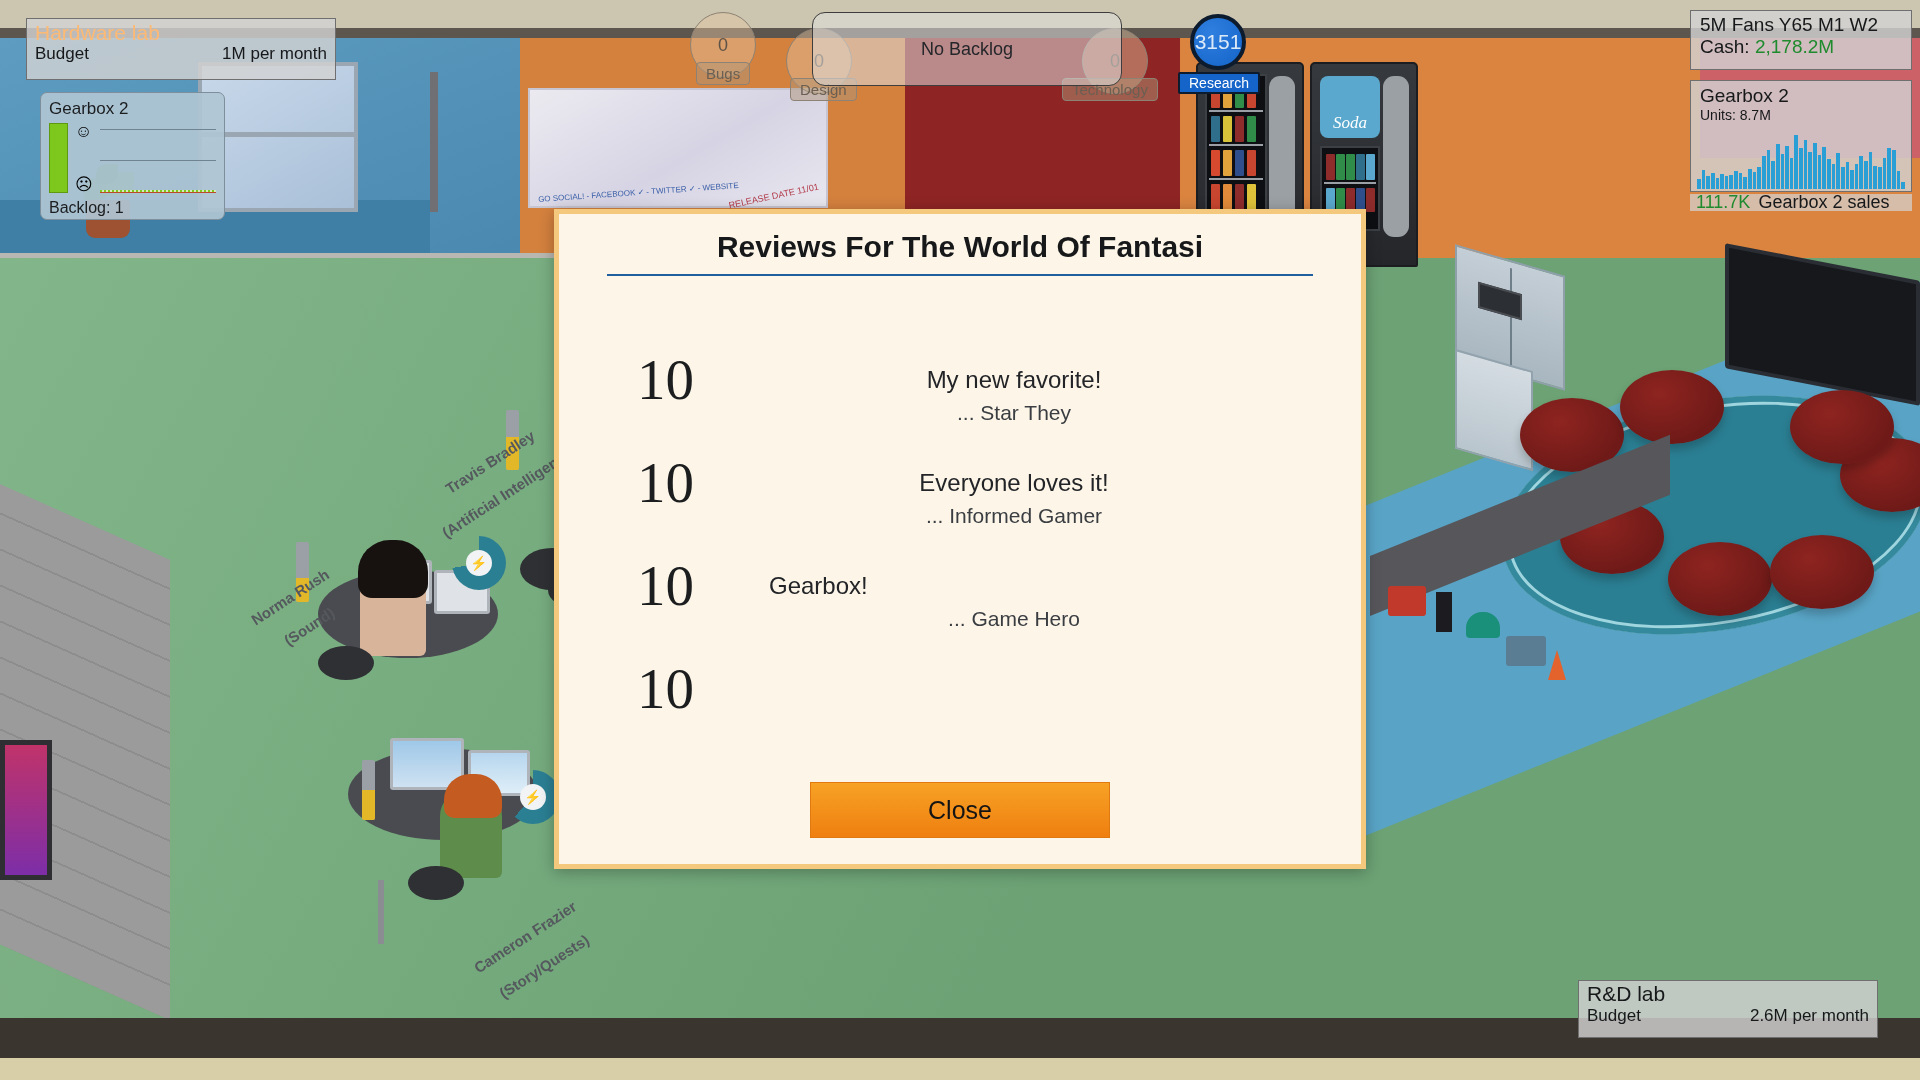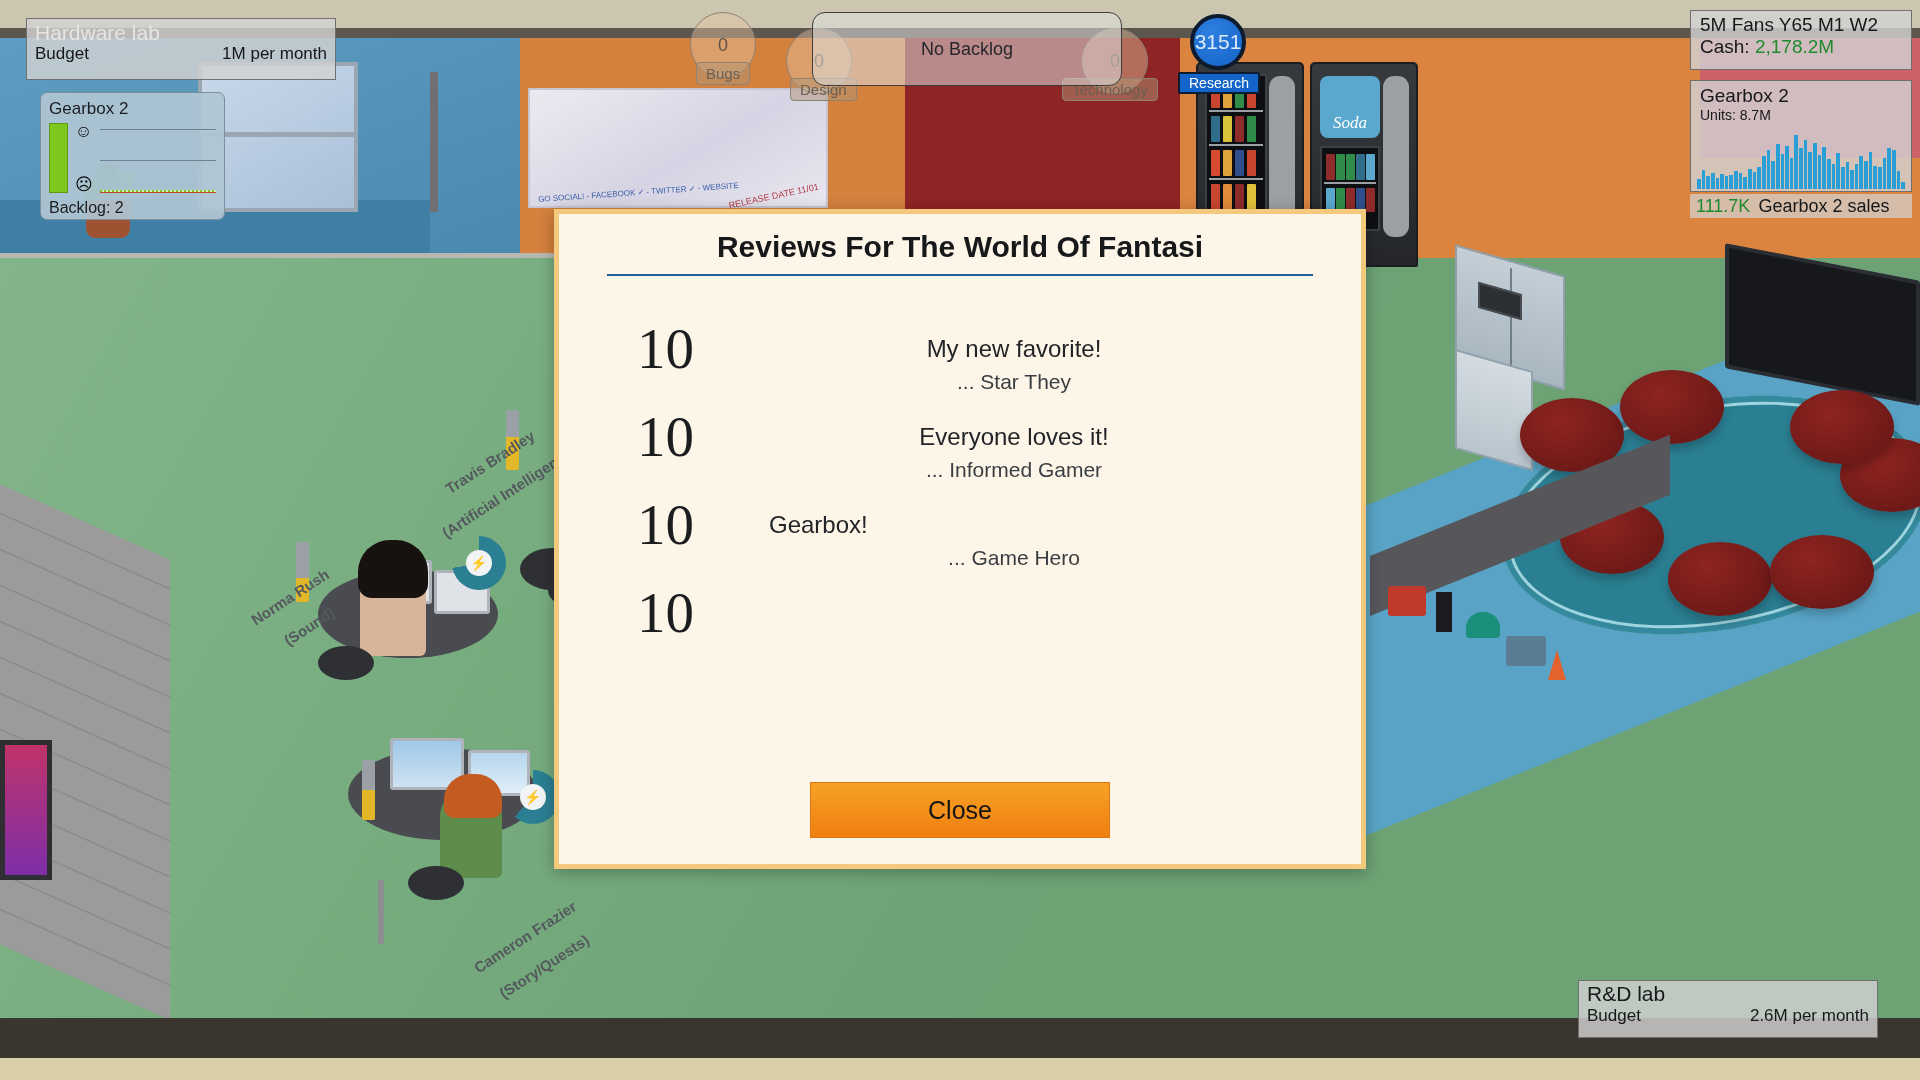--- a/index.html
+++ b/index.html
@@ -137,21 +137,21 @@
   .progress-ring .inner { width:26px; height:26px; border-radius:50%; background:#f1f3f4;
     display:flex; align-items:center; justify-content:center; font-size:14px; color:#2b7f93; }
 
   
   .hud-panel {
     position:absolute; background:rgba(210,210,210,.82);
     border:1px solid #6f6f6f; font-family:"Liberation Sans",sans-serif;
   }
 
   #hardware-lab { left:26px; top:18px; width:310px; height:62px; padding:2px 8px; }
-  #hardware-lab .lab-title { font-size:21px; color:#e5e5e5; }
+  #hardware-lab .lab-title { font-size:21px; color:#fdba74; }
   #hardware-lab .lab-row { display:flex; justify-content:space-between; font-size:17px; color:#16181a; margin-top:-1px; }
 
   #rnd-lab { left:1578px; top:980px; width:300px; height:58px; padding:1px 8px; }
   #rnd-lab .lab-title { font-size:21px; color:#16181a; }
   #rnd-lab .lab-row { display:flex; justify-content:space-between; font-size:17px; color:#16181a; }
 
   .project-card {
     position:absolute; left:40px; top:92px; width:185px; height:128px;
     background:rgba(176,198,212,.92); border:1px solid #7d8f9b; border-radius:7px;
     padding:6px 8px;
@@ -199,41 +199,41 @@
   #fans-panel .line2 { font-size:19px; color:#16181a; }
   #fans-panel .cash { color:#1f8a2e; }
 
   #sales-panel { left:1690px; top:80px; width:222px; height:112px; padding:4px 9px 0; overflow:hidden; }
   #sales-panel .sp-title { font-size:19px; color:#16181a; }
   #sales-panel .sp-units { font-size:14px; color:#16181a; }
   #sales-chart { position:absolute; left:6px; right:6px; bottom:2px; height:54px; display:flex; align-items:flex-end; gap:1px; }
   #sales-chart span { flex:1; background:#2a9fd6; }
 
   #sales-footer {
-    position:absolute; left:1690px; top:194px; width:222px; height:24px;
+    position:absolute; left:1690px; top:194px; width:222px; height:17px;
     background:rgba(210,210,210,.72);
     display:flex; align-items:center; gap:8px; padding:0 6px; font-size:18px; color:#16181a;
   }
   #sales-footer .k { color:#1f8a2e; }
 
   
   #modal {
     position:absolute; left:554px; top:209px; width:812px; height:660px;
     background:#fdf6e8; border:5px solid #f5c97d;
     box-shadow:0 3px 14px rgba(0,0,0,.28);
     display:flex; flex-direction:column;
   }
   #modal-title {
     text-align:center; font-size:30px; font-weight:bold; color:#16181a;
     margin-top:16px; font-family:"Liberation Sans",sans-serif;
   }
   #modal-rule { height:2px; background:#1f5fa0; margin:10px 48px 0; }
 
   #review-list { flex:1; padding:46px 62px 0 78px; }
-  .review { display:flex; align-items:flex-start; margin-bottom:16px; }
+  .review { display:flex; align-items:flex-start; margin-bottom:16px;margin-top:31px; }
   .review .score {
     font-family:"Liberation Serif",serif; font-size:57px; line-height:.95; color:#1b1d1f;
     width:92px; flex:0 0 92px; text-align:left;
   }
   .review .rbody { flex:1; padding-top:12px; }
   .review .rtext { font-size:24px; color:#222428; line-height:1.25; }
   .review .rauthor { font-size:21px; color:#3a3d42; margin-top:6px; }
   .a-left   { text-align:center; }
   .a-center { text-align:center; }
   .a-right  { text-align:right; }
@@ -426,21 +426,21 @@
     <div class="pc-faces">
       <div class="pc-face">☺</div>
       <div class="pc-face">☹</div>
     </div>
     <div class="pc-lines">
       <div class="pc-line"></div>
       <div class="pc-line"></div>
       <div class="pc-dotline"></div>
     </div>
   </div>
-  <div class="pc-backlog">Backlog: 2</div>
+  <div class="pc-backlog">Backlog: 1</div>
 </div>
 
 <div class="stat-circle" style="left:690px;top:12px;">
   <span>0</span>
 </div>
 <div class="stat-label" style="left:696px;top:62px;">Bugs</div>
 
 <div class="stat-circle" style="left:786px;top:28px;">
   <span>0</span>
 </div>

